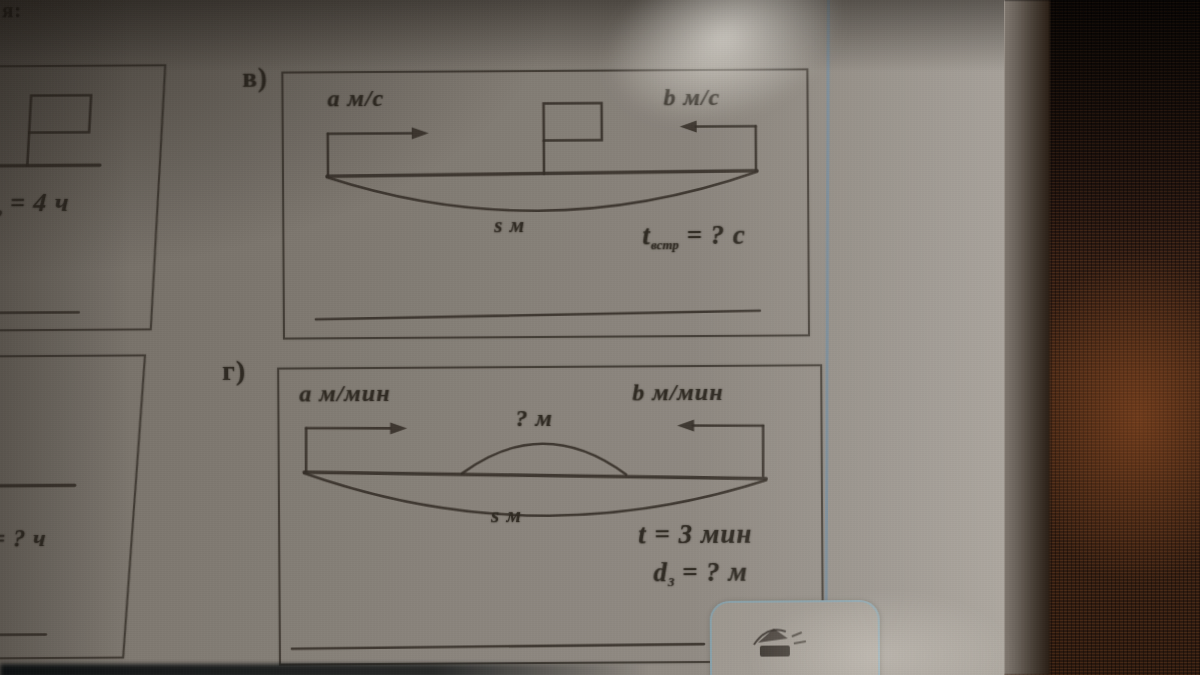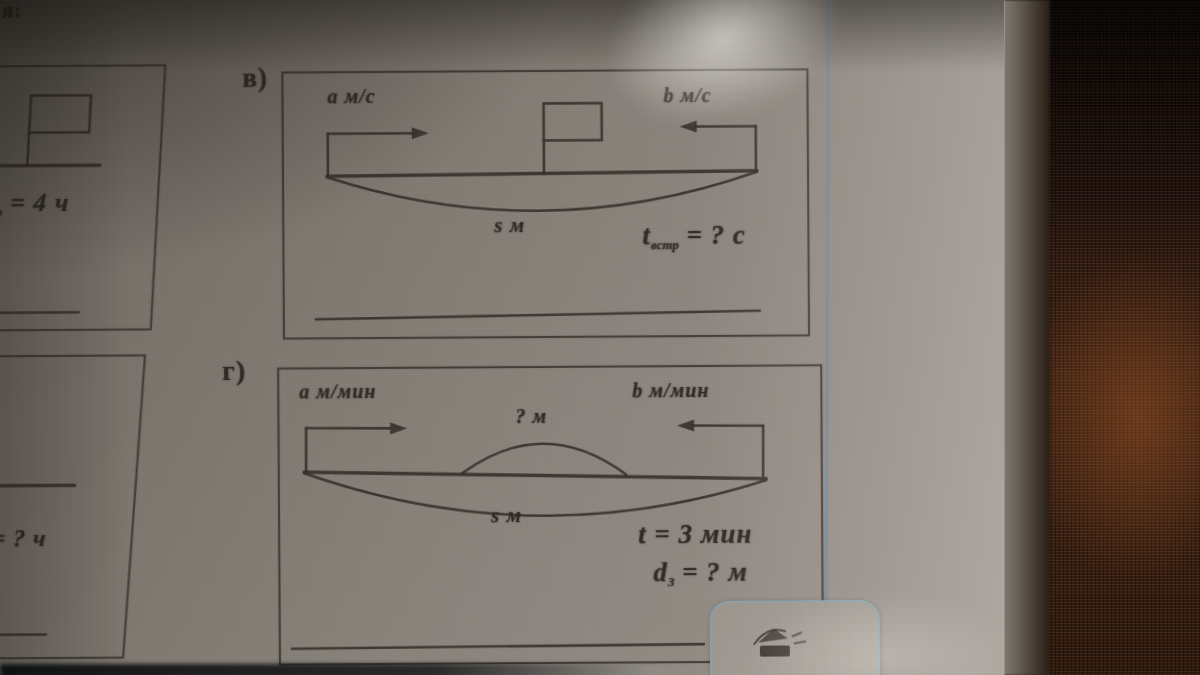--- a/index.html
+++ b/index.html
@@ -23,21 +23,21 @@
     background:linear-gradient(118deg,#6e6860 0%,#7c766e 28%,#8a847c 55%,#948e87 82%,#9b958d 100%);}
   .tilt{position:absolute;inset:0;transform:rotate(-0.35deg);transform-origin:540px 340px;
     filter:blur(0.5px);}
   .margin-line{position:absolute;left:829px;top:-4px;width:2.5px;height:684px;
     background:rgba(105,135,160,.65);transform:rotate(0.55deg);transform-origin:top center;}
   
   .box{position:absolute;border:2.5px solid rgba(56,50,43,.85);
        box-shadow:0 0 2px rgba(40,35,30,.3), inset 0 0 2px rgba(40,35,30,.2);}
   .txt{position:absolute;font-style:italic;font-weight:600;color:rgba(46,41,34,.95);
        text-shadow:0 0 2px rgba(46,41,34,.7);white-space:nowrap;letter-spacing:1px;
-       font-size:20px;line-height:1.1;}
+       font-size:24px;line-height:1.1;}
   .txt .sub{font-size:0.48em;vertical-align:-0.4em;letter-spacing:0;}
   .sec-label{font-style:normal;font-weight:700;font-size:27px;}
   svg.diagram{position:absolute;inset:0;overflow:visible;}
   svg .stroke{stroke:rgba(52,46,39,.88);stroke-width:2.6;fill:none;stroke-linecap:round;}
   svg .thick{stroke-width:3.6;}
   svg .fillink{fill:rgba(52,46,39,.88);stroke:none;}
   
   .sticker{position:absolute;left:708px;top:602px;width:166px;height:90px;
     border:2.5px solid rgba(130,162,176,.8);border-radius:20px 20px 6px 6px;
     background:linear-gradient(160deg,#9b958d,#a39d95);box-shadow:0 0 4px rgba(60,55,48,.3);}

